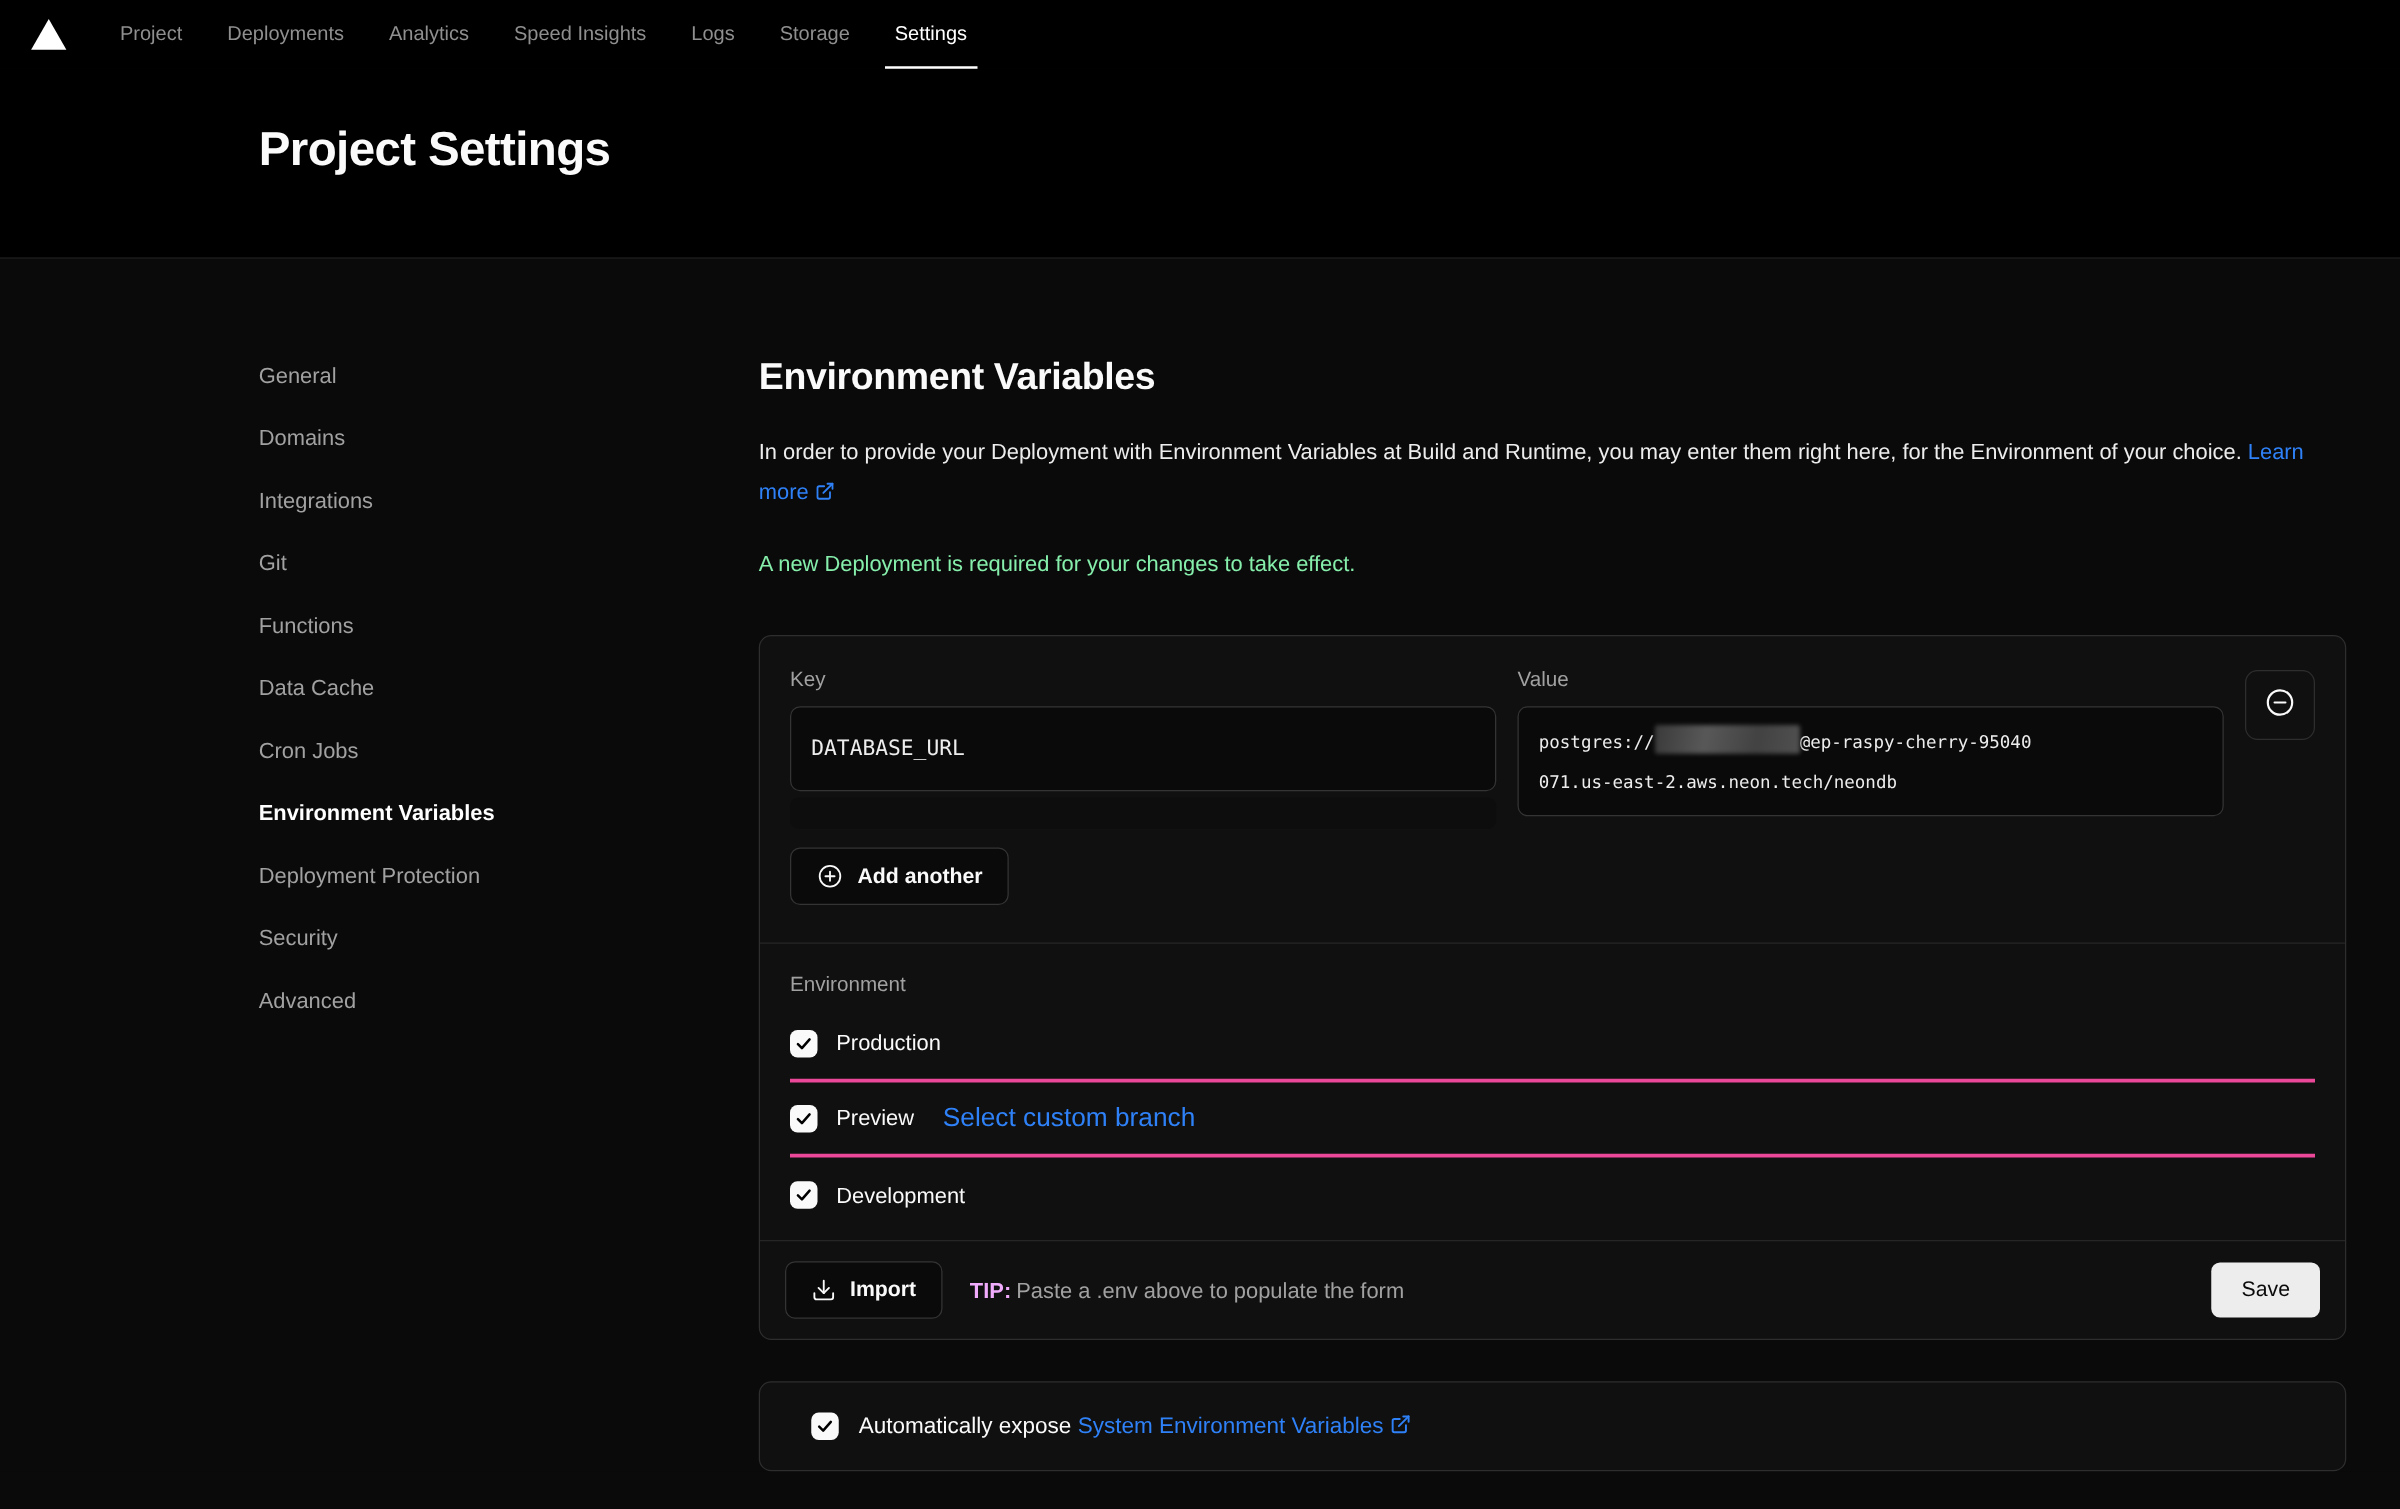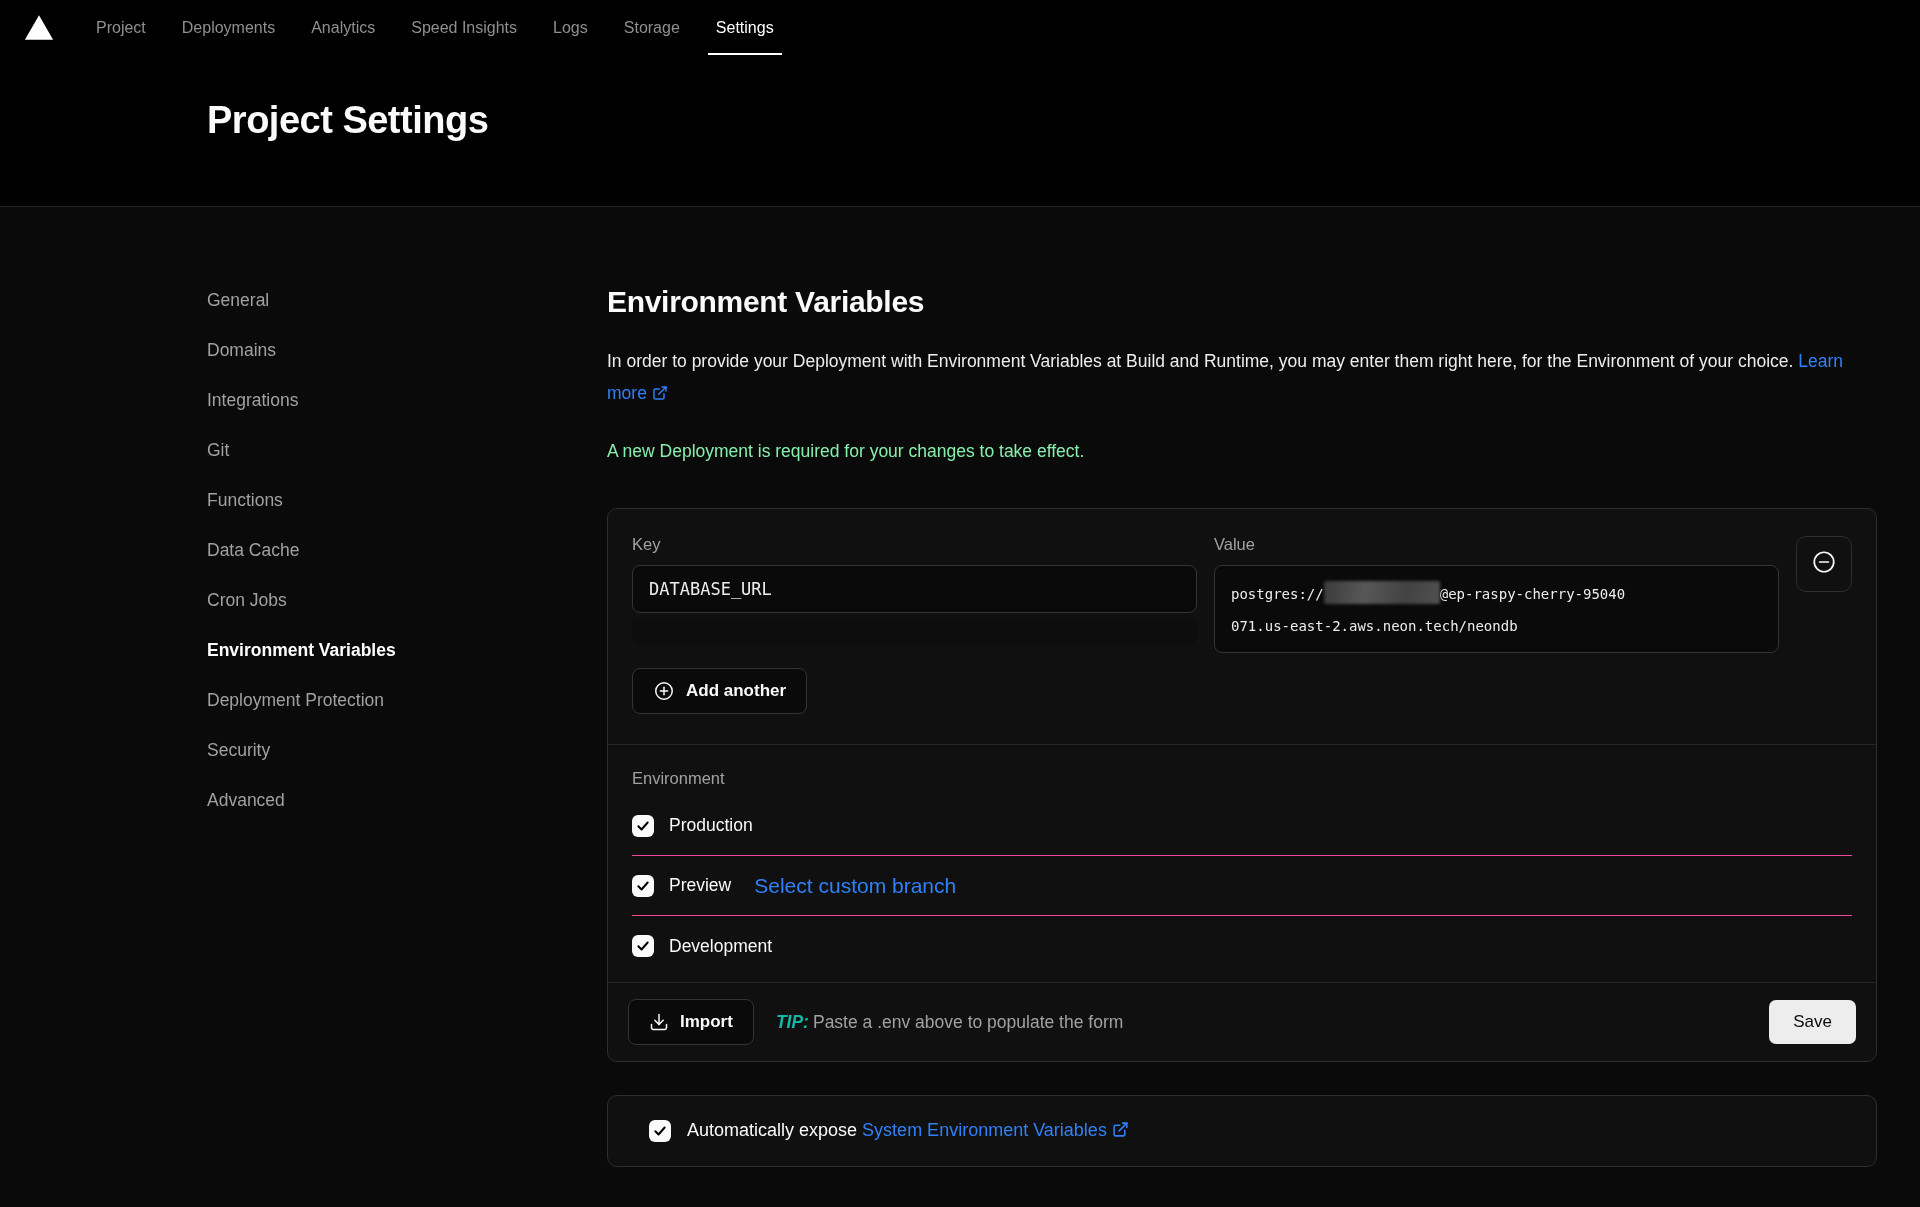--- a/index.html
+++ b/index.html
@@ -60,21 +60,21 @@
     margin-top: 46px; background: #101010;
     border: 1px solid #2e2e2e; border-radius: 10px;
   }
   .card-section-1 { padding: 26px 24px 30px 24px; }
   .kv-grid {
     display: grid; grid-template-columns: 1fr 1fr 56px; column-gap: 17px;
     align-items: start;
   }
   .field-label { font-size: 16.5px; color: #a1a1a1; margin-bottom: 11px; }
   .key-input {
-    width: 100%; height: 48px; padding: 0 16px;
+    width: 100%; height: 68px; padding: 0 16px;
     background: #0a0a0a; border: 1px solid #343434; border-radius: 8px;
     color: #ededed; font-size: 17px; outline: none;
   }
   .key-extension {
     margin-top: 5px; height: 25px; border-radius: 7px; background: #0d0d0d;
   }
   .value-box {
     height: 88px; padding: 12px 16px;
     background: #0a0a0a; border: 1px solid #343434; border-radius: 8px;
     font-size: 14px; line-height: 32px; color: #ededed;
@@ -96,37 +96,37 @@
     background: #0a0a0a; border: 1px solid #343434; border-radius: 8px;
     color: #fafafa; font-size: 17px; font-weight: 600;
     padding: 0 20px; height: 46px; cursor: pointer;
   }
   .add-another { margin-top: 15px; }
 
   .card-section-2 { border-top: 1px solid #262626; padding: 24px 24px 6px 24px; }
   .env-label { font-size: 16.5px; color: #a1a1a1; margin-bottom: 8px; }
   .env-row {
     display: flex; align-items: center; gap: 15px; height: 60px;
-    border-bottom: 1px solid #ec4899;
+    border-bottom: 3px solid #ec4899;
   }
   .env-row:last-child { border-bottom: none; }
   .checkbox {
     width: 22px; height: 22px; border-radius: 6px; background: #fafafa;
     display: flex; align-items: center; justify-content: center; cursor: pointer;
     flex: 0 0 22px;
   }
   .env-row .row-label { font-size: 17.5px; color: #fafafa; }
   .branch-link { font-size: 21px; margin-left: 8px; }
 
   .card-footer {
     border-top: 1px solid #262626; padding: 16px 20px;
     display: flex; align-items: center;
   }
   .tip { margin-left: 22px; font-size: 17.5px; color: #a1a1a1; }
-  .tip b { color: #14b8a6; font-weight: 700; margin-right: 4px; font-style: italic; }
+  .tip b { color: #f0abfc; font-weight: 700; margin-right: 4px; }
   .btn-save {
     margin-left: auto; background: #ededed; color: #0a0a0a;
     border: none; border-radius: 7px; height: 44px; padding: 0 24px;
     font-size: 17px; font-weight: 500; cursor: pointer;
     font-family: "Liberation Sans", sans-serif;
   }
 
   
   .expose-card {
     margin-top: 33px; height: 72px;

